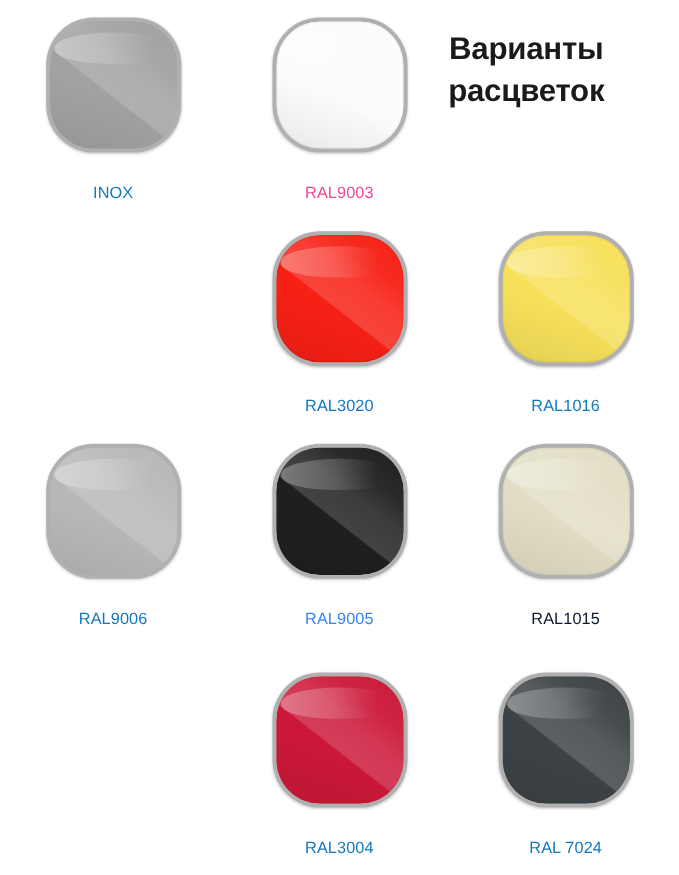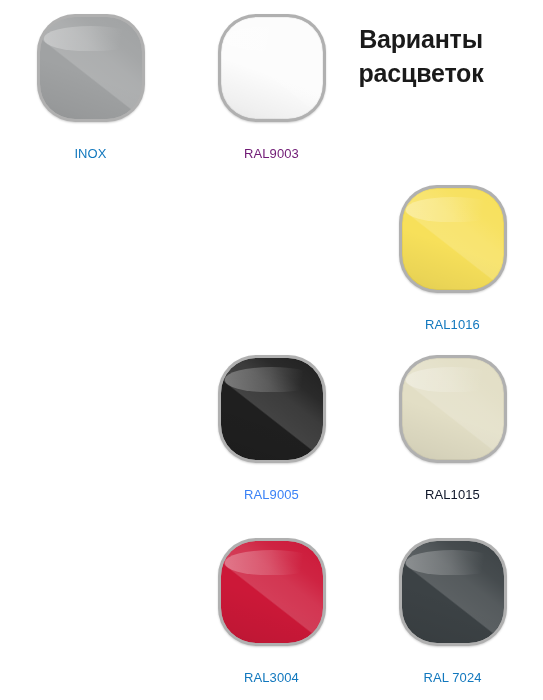--- a/index.html
+++ b/index.html
@@ -162,35 +162,61 @@
         <div class="chip-wrap">
           <div class="chip" style="background: rgb(176, 176, 176);">
             <div class="chip-face outlined">
               <div class="chip-color" style="background: rgb(252, 252, 252);"></div>
               <div class="chip-shade"></div>
               <div class="chip-gloss"></div>
               <div class="chip-streak"></div>
             </div>
           </div>
         </div>
-        <div class="chip-label" style="color: #701a75;">RAL9003</div>
+        <div class="chip-label" style="color: #ec4899;">RAL9003</div>
+      </div>
+      <div class="swatch-cell col1 row1">
+        <div class="chip-wrap">
+          <div class="chip" style="background: rgb(176, 176, 176);">
+            <div class="chip-face outlined">
+              <div class="chip-color" style="background: rgb(247, 32, 21);"></div>
+              <div class="chip-shade"></div>
+              <div class="chip-gloss"></div>
+              <div class="chip-streak"></div>
+            </div>
+          </div>
+        </div>
+        <div class="chip-label" style="color: rgb(18, 120, 190);">RAL3020</div>
       </div>
       <div class="swatch-cell col2 row1">
         <div class="chip-wrap">
           <div class="chip" style="background: rgb(176, 176, 176);">
             <div class="chip-face outlined">
               <div class="chip-color" style="background: rgb(247, 224, 90);"></div>
               <div class="chip-shade"></div>
               <div class="chip-gloss"></div>
               <div class="chip-streak"></div>
             </div>
           </div>
         </div>
         <div class="chip-label" style="color: rgb(18, 120, 190);">RAL1016</div>
       </div>
+      <div class="swatch-cell col0 row2">
+        <div class="chip-wrap">
+          <div class="chip" style="background: rgb(176, 176, 176);">
+            <div class="chip-face">
+              <div class="chip-color" style="background: rgb(182, 184, 185);"></div>
+              <div class="chip-shade"></div>
+              <div class="chip-gloss"></div>
+              <div class="chip-streak"></div>
+            </div>
+          </div>
+        </div>
+        <div class="chip-label" style="color: rgb(18, 120, 190);">RAL9006</div>
+      </div>
       <div class="swatch-cell col1 row2">
         <div class="chip-wrap">
           <div class="chip" style="background: rgb(176, 176, 176);">
             <div class="chip-face">
               <div class="chip-color" style="background: rgb(31, 31, 31);"></div>
               <div class="chip-shade"></div>
               <div class="chip-gloss"></div>
               <div class="chip-streak"></div>
             </div>
           </div>

